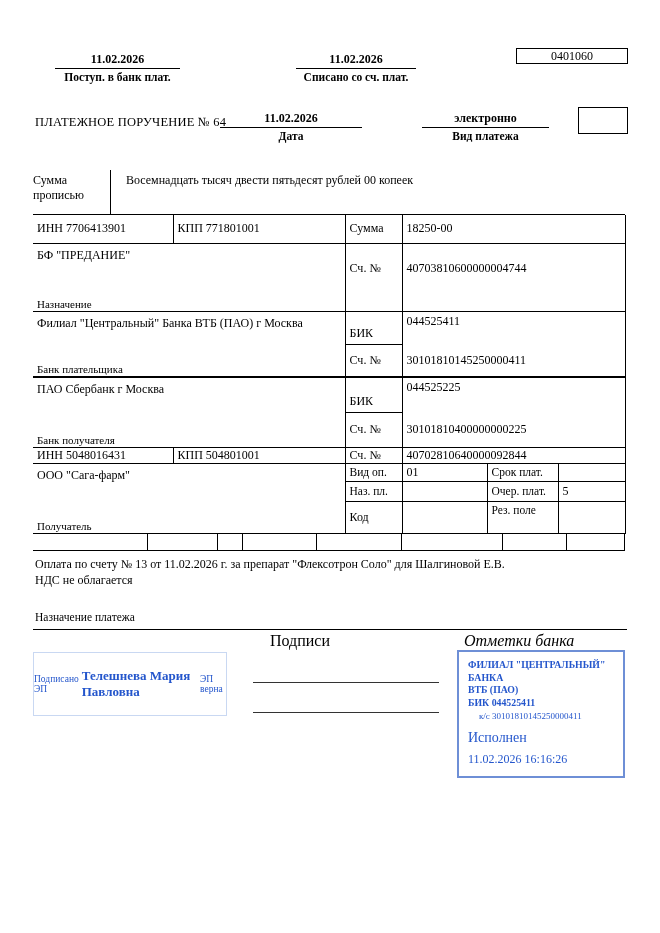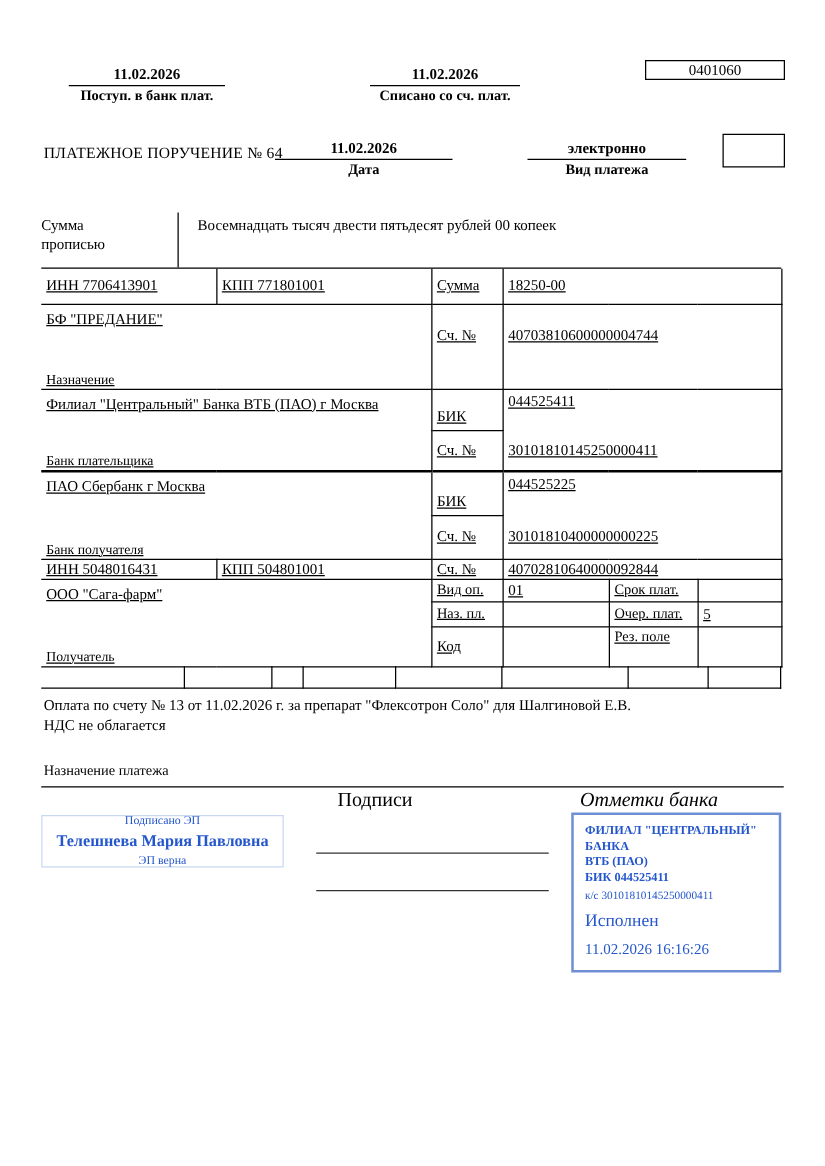--- a/index.html
+++ b/index.html
@@ -22,27 +22,27 @@
             display:flex;align-items:center;justify-content:center;font-size:12px;}
 
   
   .po-title{position:absolute;left:35px;top:115px;font-size:12.5px;letter-spacing:.2px;}
   #date-main{left:220px;top:111px;width:142px;}
   #payment-kind{left:422px;top:111px;width:127px;}
   .small-box{position:absolute;left:578px;top:107px;width:50px;height:27px;border:1px solid var(--ink);}
 
   
   .amount-row{position:absolute;left:33px;top:170px;width:592px;height:45px;
-              border-bottom:1px solid var(--ink);display:flex;gap:32px;}
+              border-bottom:1px solid var(--ink);display:flex;}
   .amount-row .a-lbl{width:77px;font-size:12px;line-height:1.25;padding-top:3px;}
   .amount-row .a-val{flex:1;border-left:1px solid var(--ink);padding:3px 6px 0 15px;font-size:12px;}
 
   
   table.main{position:absolute;left:33px;top:215px;width:592px;border-collapse:collapse;table-layout:fixed;}
-  table.main td{font-size:12px;padding:0 4px;vertical-align:middle;overflow:hidden;text-decoration:underline;}
+  table.main td{font-size:12px;padding:0 4px;vertical-align:middle;overflow:hidden;}
   .bb{border-bottom:1px solid var(--ink);}
   .bb2{border-bottom:2px solid var(--ink);}
   .br{border-right:1px solid var(--ink);}
   .va-top{vertical-align:top !important;padding-top:2px !important;}
   .acc-top{vertical-align:top !important;padding-top:17px !important;}
   .stack{display:flex;flex-direction:column;justify-content:space-between;height:100%;}
   .stack .nm{padding-top:4px;}
   .sect-lbl{font-size:11px;padding-bottom:1px;}
   td.cell-h68{height:68px;} td.cell-h66{height:66px;} td.cell-h70{height:70px;}
   .lbl-bottom{vertical-align:bottom !important;padding-bottom:3px !important;}
@@ -55,33 +55,33 @@
   
   .purpose{position:absolute;left:35px;top:556px;width:585px;font-size:12px;line-height:1.35;}
   .purpose-label-wrap{position:absolute;left:33px;top:607px;width:594px;border-bottom:1px solid var(--ink);padding-bottom:4px;}
   .purpose-label-wrap span{font-size:11.5px;padding-left:2px;}
 
   
   .foot-lbl{position:absolute;top:632px;font-size:16px;text-align:left;}
   #signatures-label{left:270px;width:150px;}
   #bankmarks-label{left:464px;width:175px;font-style:italic;}
 
-  .esign-stamp{position:absolute;left:33px;top:652px;width:194px;height:42px;border:1px solid var(--esign-border);
-               display:flex;flex-direction:column;align-items:center;justify-content:center;gap:3px;
+  .esign-stamp{position:absolute;left:33px;top:652px;width:194px;height:64px;border:1px solid var(--esign-border);
+               display:flex;flex-direction:row;align-items:center;justify-content:center;gap:3px;
                color:var(--stamp-blue);}
   .esign-stamp .s{font-size:9.5px;}
   .esign-stamp .nm{font-size:13px;font-weight:bold;}
 
   .sig-line{position:absolute;left:253px;width:186px;border-top:1px solid #333;}
   #sig-line-1{top:682px;} #sig-line-2{top:712px;}
 
   .bank-stamp{position:absolute;left:457px;top:650px;width:168px;min-height:110px;
               border:2px solid var(--bank-stamp-border);padding:7px 9px 9px 9px;color:var(--stamp-blue);}
   .bank-stamp .b1{font-size:9.8px;font-weight:bold;line-height:1.3;}
-  .bank-stamp .b2{font-size:9px;line-height:1.4;}
+  .bank-stamp .b2{font-size:9px;line-height:1.4;margin-left:11px;}
   .bank-stamp .status{font-size:14px;font-weight:normal;margin-top:7px;}
   .bank-stamp .ts{font-size:12px;margin-top:6px;}
 </style>
 </head>
 <body>
 
 <div class="page">
 
   <div class="date-block" id="date-received">
     <div class="val">11.02.2026</div>

